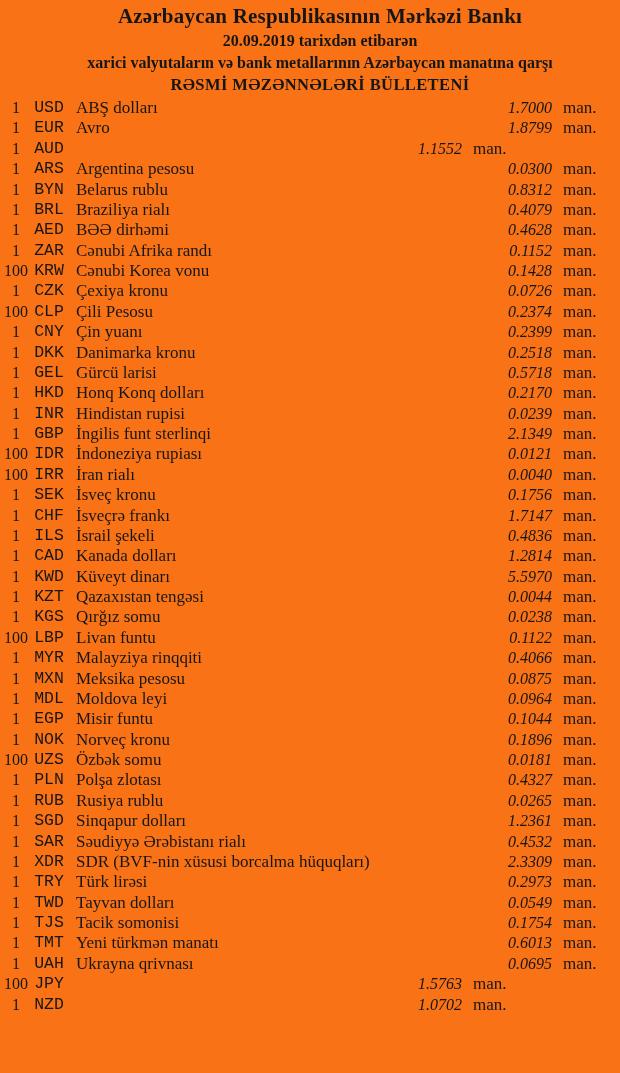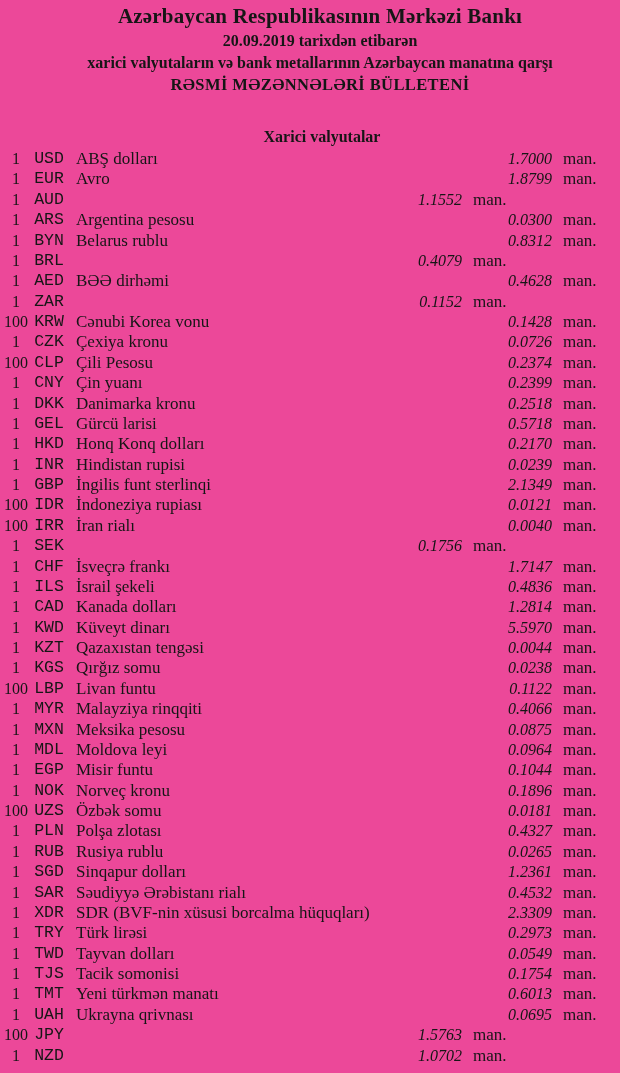--- a/index.html
+++ b/index.html
@@ -1,21 +1,21 @@
 <!DOCTYPE html>
 <html lang="az"><head>
 <meta charset="utf-8">
 <style>
   html, body { margin: 0; padding: 0; background: #e8e8e8; }
   .page {
     position: relative;
     width: 620px;
     height: 1073px;
     margin: 0 auto;
-    background: #ec4899;
+    background: #f97316;
     color: #161616;
     font-family: "Liberation Serif", "DejaVu Serif", serif;
     overflow: hidden;
     box-sizing: border-box;
   }
   header.doc-header {
     text-align: center;
     padding: 2px 8px 0 28px; 
   }
   .bank-name {
@@ -63,21 +63,20 @@
 <body>
 
 <div class="page">
   <header class="doc-header">
     <h1 class="bank-name">Azərbaycan Respublikasının Mərkəzi Bankı</h1>
     <div class="hline">20.09.2019 tarixdən etibarən</div>
     <div class="hline">xarici valyutaların və bank metallarının Azərbaycan manatına qarşı</div>
     <div class="hline bulletin-title">RƏSMİ MƏZƏNNƏLƏRİ BÜLLETENİ</div>
   </header>
 
-  <h2 class="section-title">Xarici valyutalar</h2>
 
   <div class="rates-table" id="rates-table">
       <div class="row">
         <span class="qty">1</span>
         <span class="code">USD</span>
         <span class="cname">ABŞ dolları</span>
         <span class="rate">1.7000</span>
         <span class="unit">man.</span>
       </div>
       <div class="row">
@@ -103,33 +102,35 @@
       <div class="row">
         <span class="qty">1</span>
         <span class="code">BYN</span>
         <span class="cname">Belarus rublu</span>
         <span class="rate">0.8312</span>
         <span class="unit">man.</span>
       </div>
       <div class="row">
         <span class="qty">1</span>
         <span class="code">BRL</span>
+        <span class="cname">Braziliya rialı</span>
         <span class="rate">0.4079</span>
         <span class="unit">man.</span>
       </div>
       <div class="row">
         <span class="qty">1</span>
         <span class="code">AED</span>
         <span class="cname">BƏƏ dirhəmi</span>
         <span class="rate">0.4628</span>
         <span class="unit">man.</span>
       </div>
       <div class="row">
         <span class="qty">1</span>
         <span class="code">ZAR</span>
+        <span class="cname">Cənubi Afrika randı</span>
         <span class="rate">0.1152</span>
         <span class="unit">man.</span>
       </div>
       <div class="row">
         <span class="qty">100</span>
         <span class="code">KRW</span>
         <span class="cname">Cənubi Korea vonu</span>
         <span class="rate">0.1428</span>
         <span class="unit">man.</span>
       </div>
@@ -199,20 +200,21 @@
       <div class="row">
         <span class="qty">100</span>
         <span class="code">IRR</span>
         <span class="cname">İran rialı</span>
         <span class="rate">0.0040</span>
         <span class="unit">man.</span>
       </div>
       <div class="row">
         <span class="qty">1</span>
         <span class="code">SEK</span>
+        <span class="cname">İsveç kronu</span>
         <span class="rate">0.1756</span>
         <span class="unit">man.</span>
       </div>
       <div class="row">
         <span class="qty">1</span>
         <span class="code">CHF</span>
         <span class="cname">İsveçrə frankı</span>
         <span class="rate">1.7147</span>
         <span class="unit">man.</span>
       </div>

